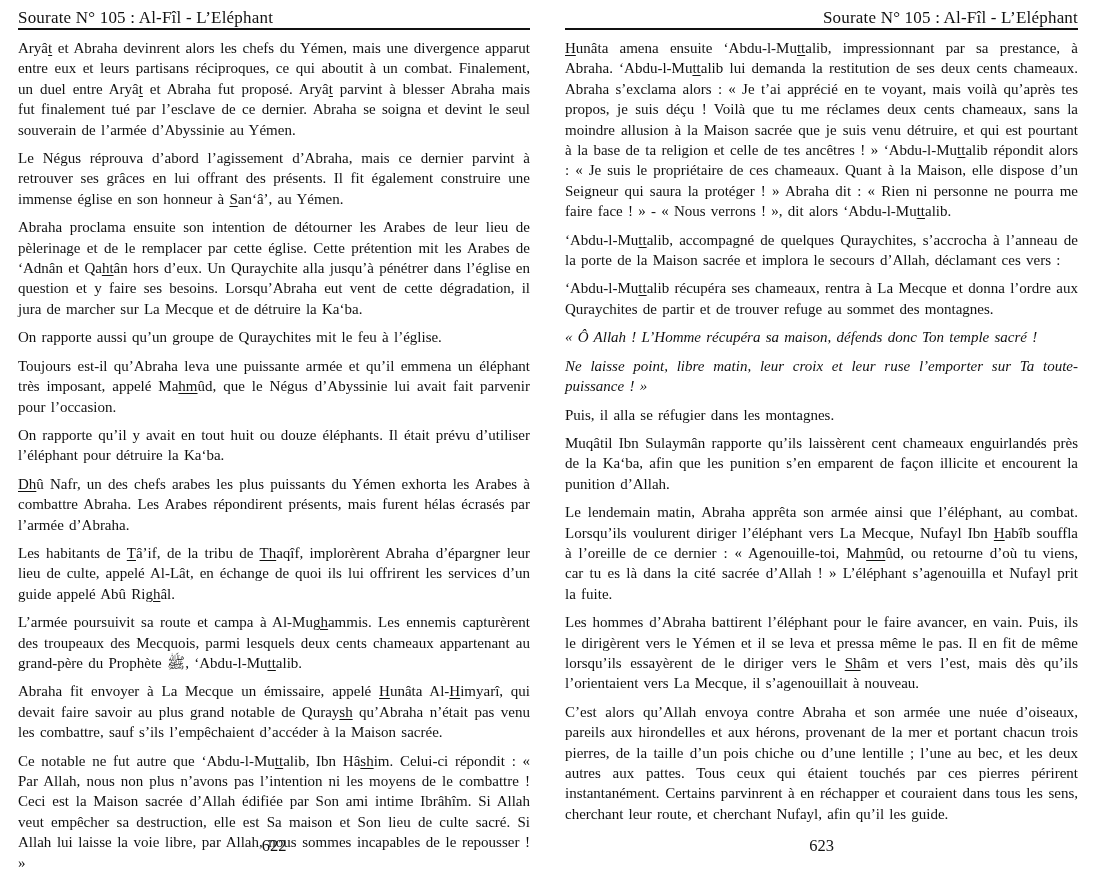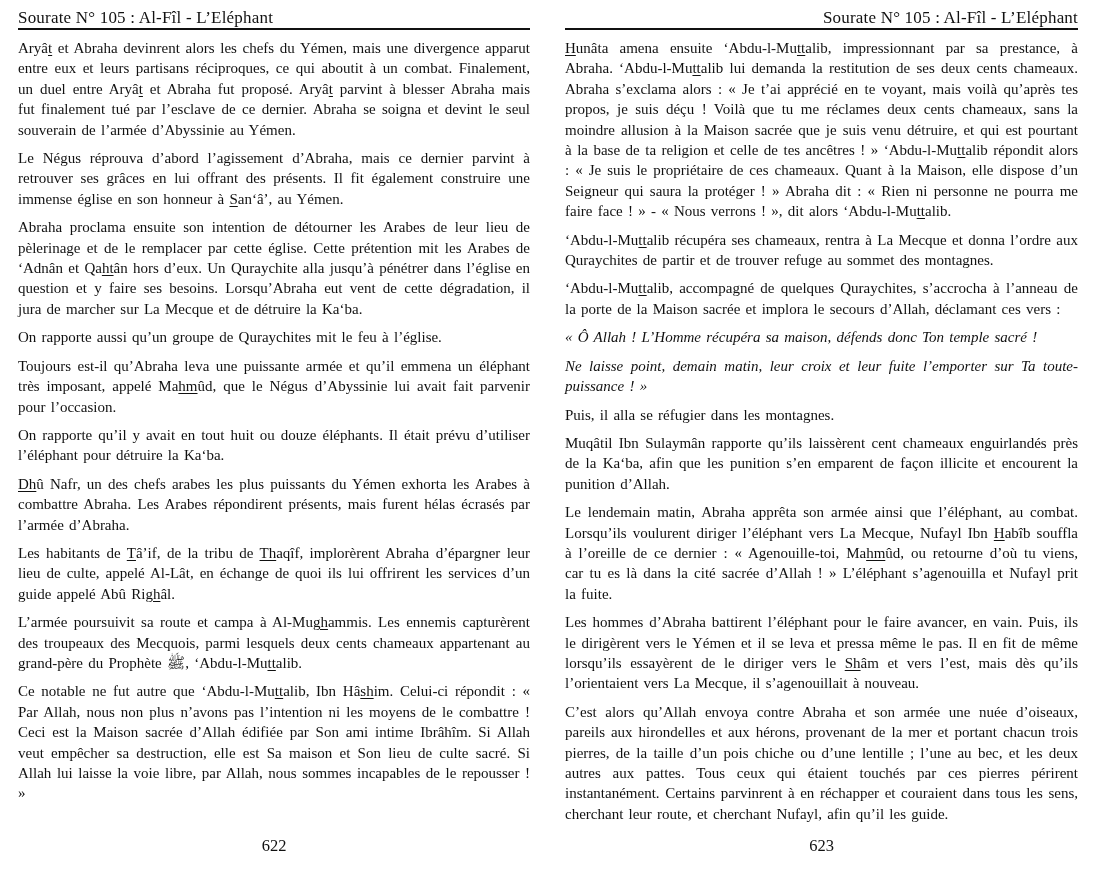--- a/index.html
+++ b/index.html
@@ -69,37 +69,38 @@
   <div class="page-body">
       <p class="para">Aryâ<u>t</u> et Abraha devinrent alors les chefs du Yémen, mais une divergence apparut entre eux et leurs partisans réciproques, ce qui aboutit à un combat. Finalement, un duel entre Aryâ<u>t</u> et Abraha fut proposé. Aryâ<u>t</u> parvint à blesser Abraha mais fut finalement tué par l’esclave de ce dernier. Abraha se soigna et devint le seul souverain de l’armée d’Abyssinie au Yémen.</p>
       <p class="para">Le Négus réprouva d’abord l’agissement d’Abraha, mais ce dernier parvint à retrouver ses grâces en lui offrant des présents. Il fit également construire une immense église en son honneur à <u>S</u>an‘â’, au Yémen.</p>
       <p class="para">Abraha proclama ensuite son intention de détourner les Arabes de leur lieu de pèlerinage et de le remplacer par cette église. Cette prétention mit les Arabes de ‘Adnân et Qa<u>ht</u>ân hors d’eux. Un Quraychite alla jusqu’à pénétrer dans l’église en question et y faire ses besoins. Lorsqu’Abraha eut vent de cette dégradation, il jura de marcher sur La Mecque et de détruire la Ka‘ba.</p>
       <p class="para">On rapporte aussi qu’un groupe de Quraychites mit le feu à l’église.</p>
       <p class="para">Toujours est-il qu’Abraha leva une puissante armée et qu’il emmena un éléphant très imposant, appelé Ma<u>hm</u>ûd, que le Négus d’Abyssinie lui avait fait parvenir pour l’occasion.</p>
       <p class="para">On rapporte qu’il y avait en tout huit ou douze éléphants. Il était prévu d’utiliser l’éléphant pour détruire la Ka‘ba.</p>
       <p class="para"><u>Dh</u>û Nafr, un des chefs arabes les plus puissants du Yémen exhorta les Arabes à combattre Abraha. Les Arabes répondirent présents, mais furent hélas écrasés par l’armée d’Abraha.</p>
       <p class="para">Les habitants de <u>T</u>â’if, de la tribu de <u>Th</u>aqîf, implorèrent Abraha d’épargner leur lieu de culte, appelé Al-Lât, en échange de quoi ils lui offrirent les services d’un guide appelé Abû Ri<u>gh</u>âl.</p>
       <p class="para">L’armée poursuivit sa route et campa à Al-Mu<u>gh</u>ammis. Les ennemis capturèrent des troupeaux des Mecquois, parmi lesquels deux cents chameaux appartenant au grand-père du Prophète ﷺ, ‘Abdu-l-Mu<u>tt</u>alib.</p>
+      <p class="para">Abraha fit envoyer à La Mecque un émissaire, appelé <u>H</u>unâta Al-<u>H</u>imyarî, qui devait faire savoir au plus grand notable de Quray<u>sh</u> qu’Abraha n’était pas venu les combattre, sauf s’ils l’empêchaient d’accéder à la Maison sacrée.</p>
       <p class="para">Ce notable ne fut autre que ‘Abdu-l-Mu<u>tt</u>alib, Ibn Hâ<u>sh</u>im. Celui-ci répondit : « Par Allah, nous non plus n’avons pas l’intention ni les moyens de le combattre ! Ceci est la Maison sacrée d’Allah édifiée par Son ami intime Ibrâhîm. Si Allah veut empêcher sa destruction, elle est Sa maison et Son lieu de culte sacré. Si Allah lui laisse la voie libre, par Allah, nous sommes incapables de le repousser ! »</p>
     </div>
   <div class="page-footer">
     <span>622</span>
   </div>
 </div>
 
 <div class="page page-right">
   <div class="page-header align-right">
     <span>Sourate N° 105 : Al-Fîl - L’Eléphant</span>
   </div>
   <div class="page-body">
       <p class="para"><u>H</u>unâta amena ensuite ‘Abdu-l-Mu<u>tt</u>alib, impressionnant par sa prestance, à Abraha. ‘Abdu-l-Mu<u>tt</u>alib lui demanda la restitution de ses deux cents chameaux. Abraha s’exclama alors : « Je t’ai apprécié en te voyant, mais voilà qu’après tes propos, je suis déçu ! Voilà que tu me réclames deux cents chameaux, sans la moindre allusion à la Maison sacrée que je suis venu détruire, et qui est pourtant à la base de ta religion et celle de tes ancêtres ! » ‘Abdu-l-Mu<u>tt</u>alib répondit alors : « Je suis le propriétaire de ces chameaux. Quant à la Maison, elle dispose d’un Seigneur qui saura la protéger ! » Abraha dit : « Rien ni personne ne pourra me faire face ! » - « Nous verrons ! », dit alors ‘Abdu-l-Mu<u>tt</u>alib.</p>
+      <p class="para">‘Abdu-l-Mu<u>tt</u>alib, accompagné de quelques Quraychites, s’accrocha à l’anneau de la porte de la Maison sacrée et implora le secours d’Allah, déclamant ces vers :</p>
       <p class="para">‘Abdu-l-Mu<u>tt</u>alib récupéra ses chameaux, rentra à La Mecque et donna l’ordre aux Quraychites de partir et de trouver refuge au sommet des montagnes.</p>
-      <p class="para">‘Abdu-l-Mu<u>tt</u>alib, accompagné de quelques Quraychites, s’accrocha à l’anneau de la porte de la Maison sacrée et implora le secours d’Allah, déclamant ces vers :</p>
       <p class="para verse">« Ô Allah ! L’Homme récupéra sa maison, défends donc Ton temple sacré !</p>
-      <p class="para verse">Ne laisse point, demain matin, leur croix et leur fuite l’emporter sur Ta toute-puissance ! »</p>
+      <p class="para verse">Ne laisse point, libre matin, leur croix et leur ruse l’emporter sur Ta toute-puissance ! »</p>
       <p class="para">Puis, il alla se réfugier dans les montagnes.</p>
       <p class="para">Muqâtil Ibn Sulaymân rapporte qu’ils laissèrent cent chameaux enguirlandés près de la Ka‘ba, afin que les punition s’en emparent de façon illicite et encourent la punition d’Allah.</p>
       <p class="para">Le lendemain matin, Abraha apprêta son armée ainsi que l’éléphant, au combat. Lorsqu’ils voulurent diriger l’éléphant vers La Mecque, Nufayl Ibn <u>H</u>abîb souffla à l’oreille de ce dernier : « Agenouille-toi, Ma<u>hm</u>ûd, ou retourne d’où tu viens, car tu es là dans la cité sacrée d’Allah ! » L’éléphant s’agenouilla et Nufayl prit la fuite.</p>
       <p class="para">Les hommes d’Abraha battirent l’éléphant pour le faire avancer, en vain. Puis, ils le dirigèrent vers le Yémen et il se leva et pressa même le pas. Il en fit de même lorsqu’ils essayèrent de le diriger vers le <u>Sh</u>âm et vers l’est, mais dès qu’ils l’orientaient vers La Mecque, il s’agenouillait à nouveau.</p>
       <p class="para">C’est alors qu’Allah envoya contre Abraha et son armée une nuée d’oiseaux, pareils aux hirondelles et aux hérons, provenant de la mer et portant chacun trois pierres, de la taille d’un pois chiche ou d’une lentille ; l’une au bec, et les deux autres aux pattes. Tous ceux qui étaient touchés par ces pierres périrent instantanément. Certains parvinrent à en réchapper et couraient dans tous les sens, cherchant leur route, et cherchant Nufayl, afin qu’il les guide.</p>
     </div>
   <div class="page-footer">
     <span>623</span>
   </div>
 </div>

